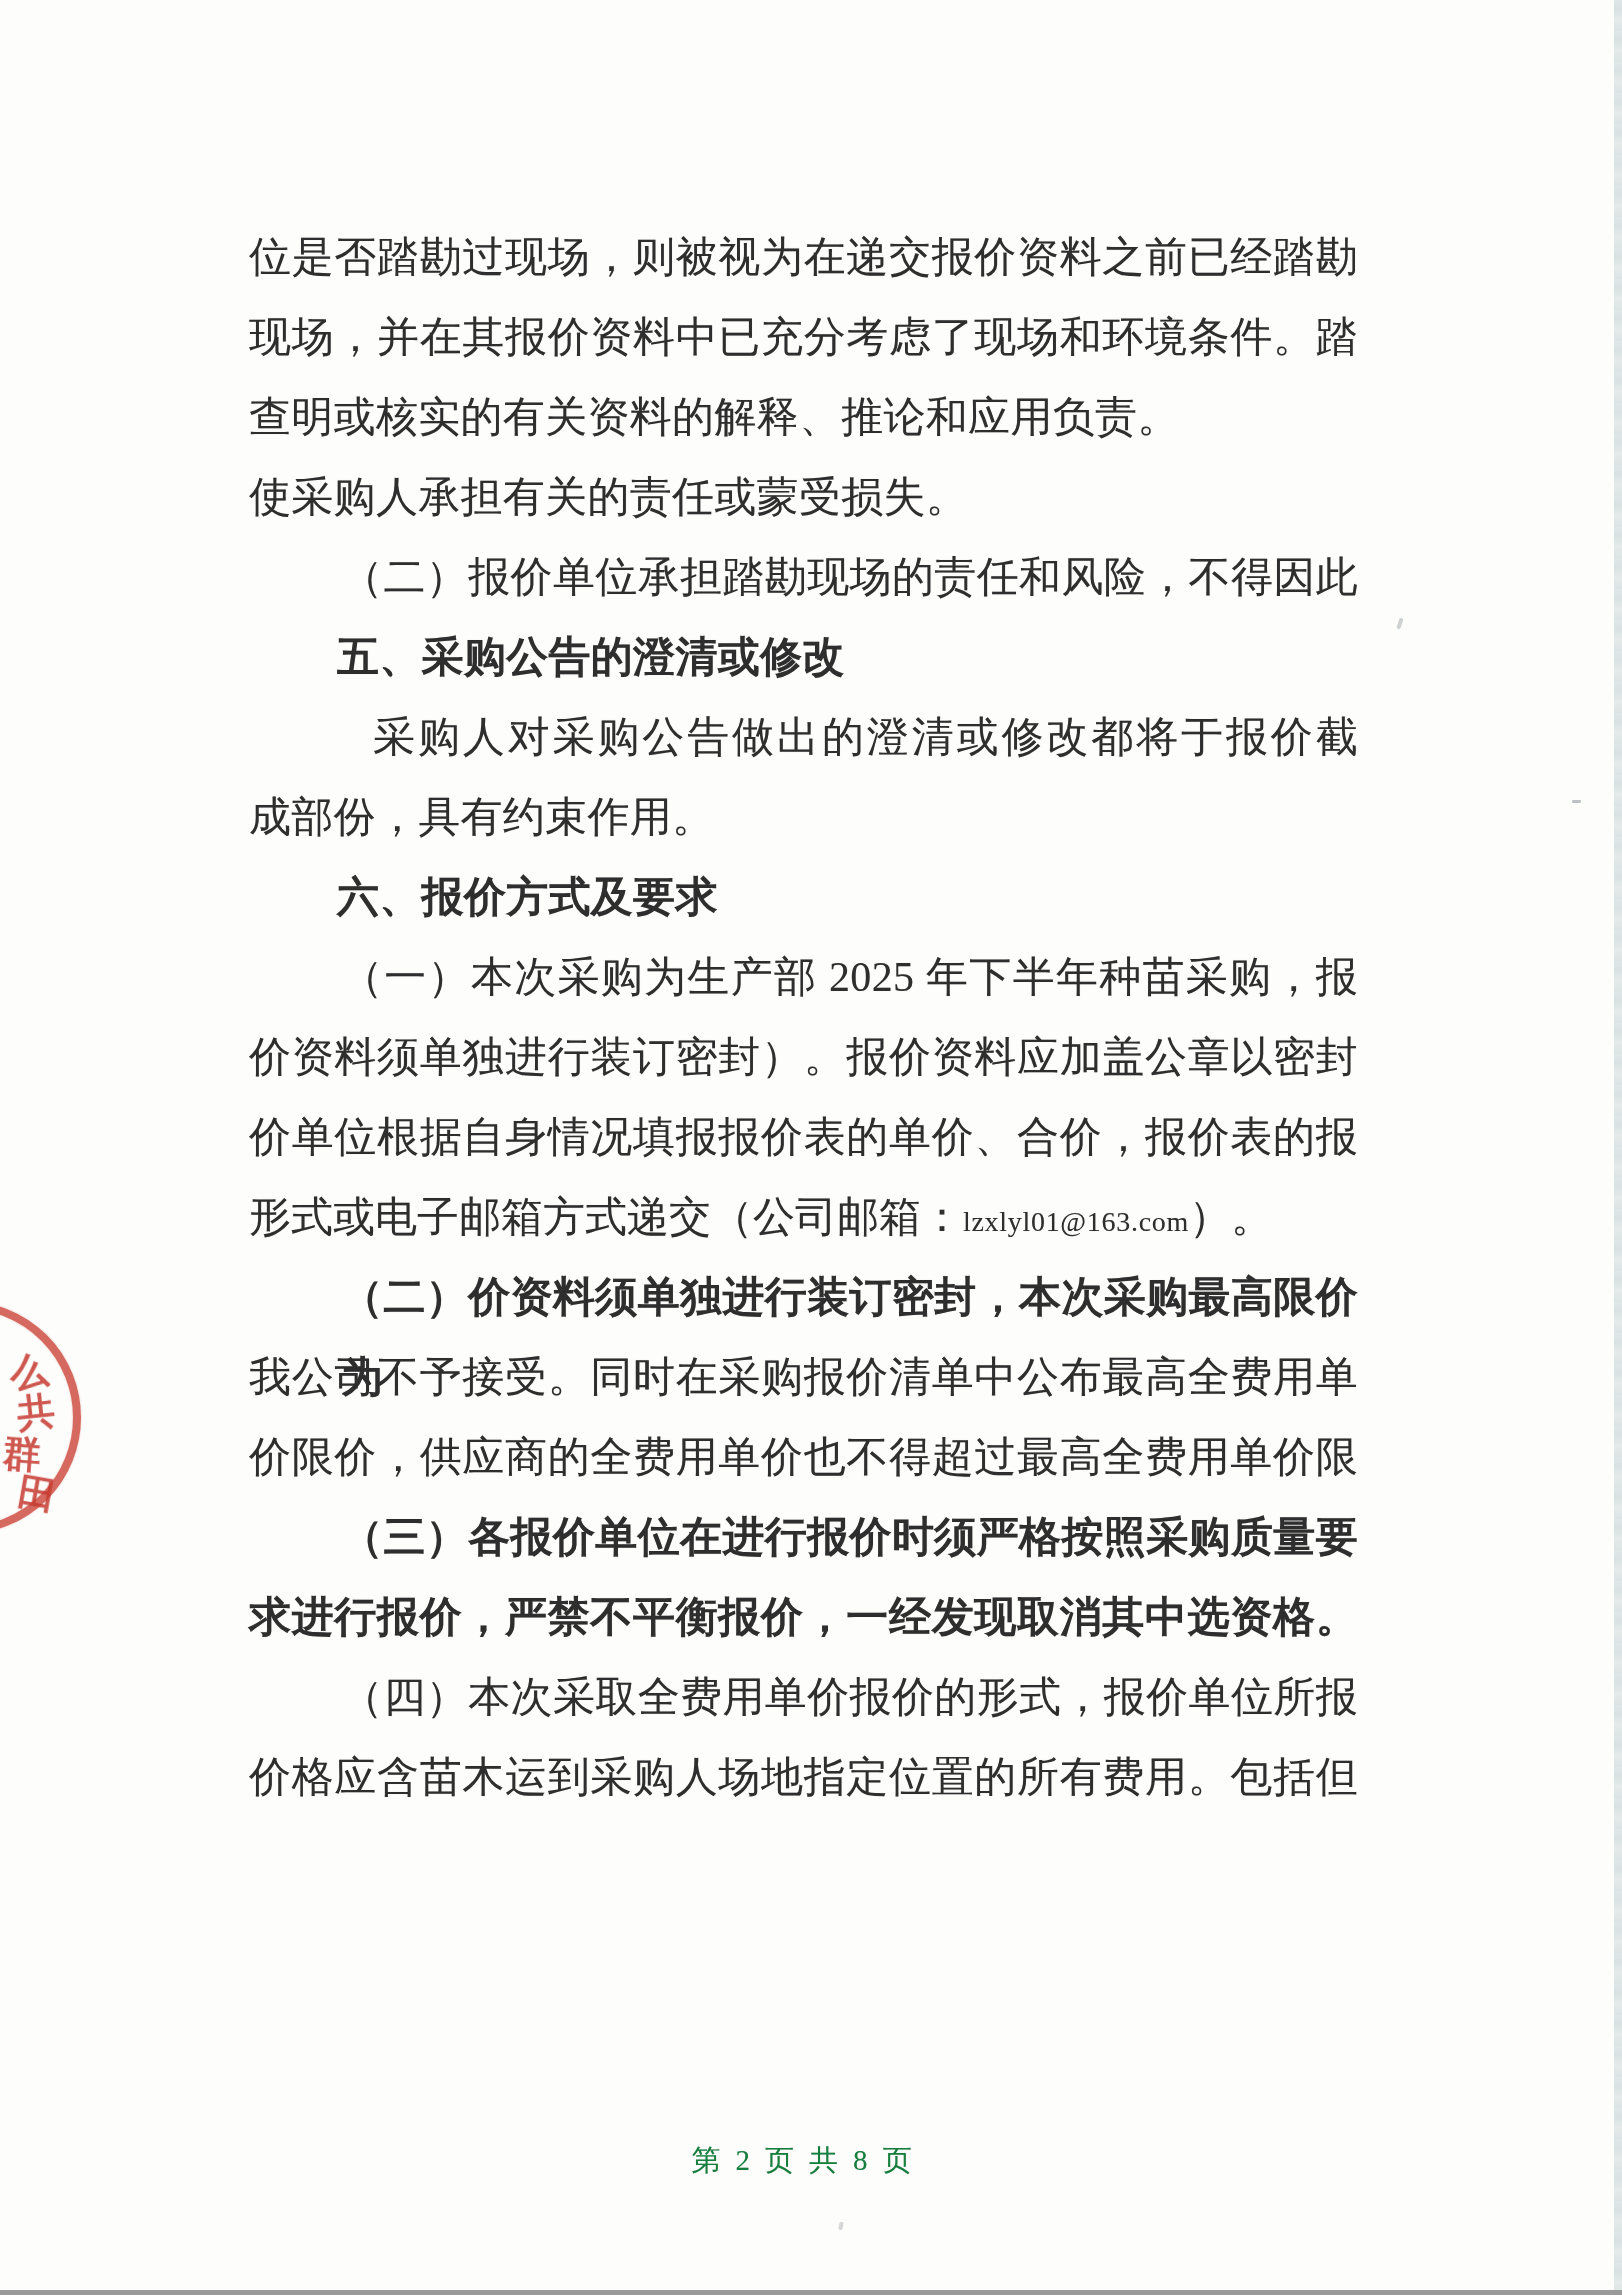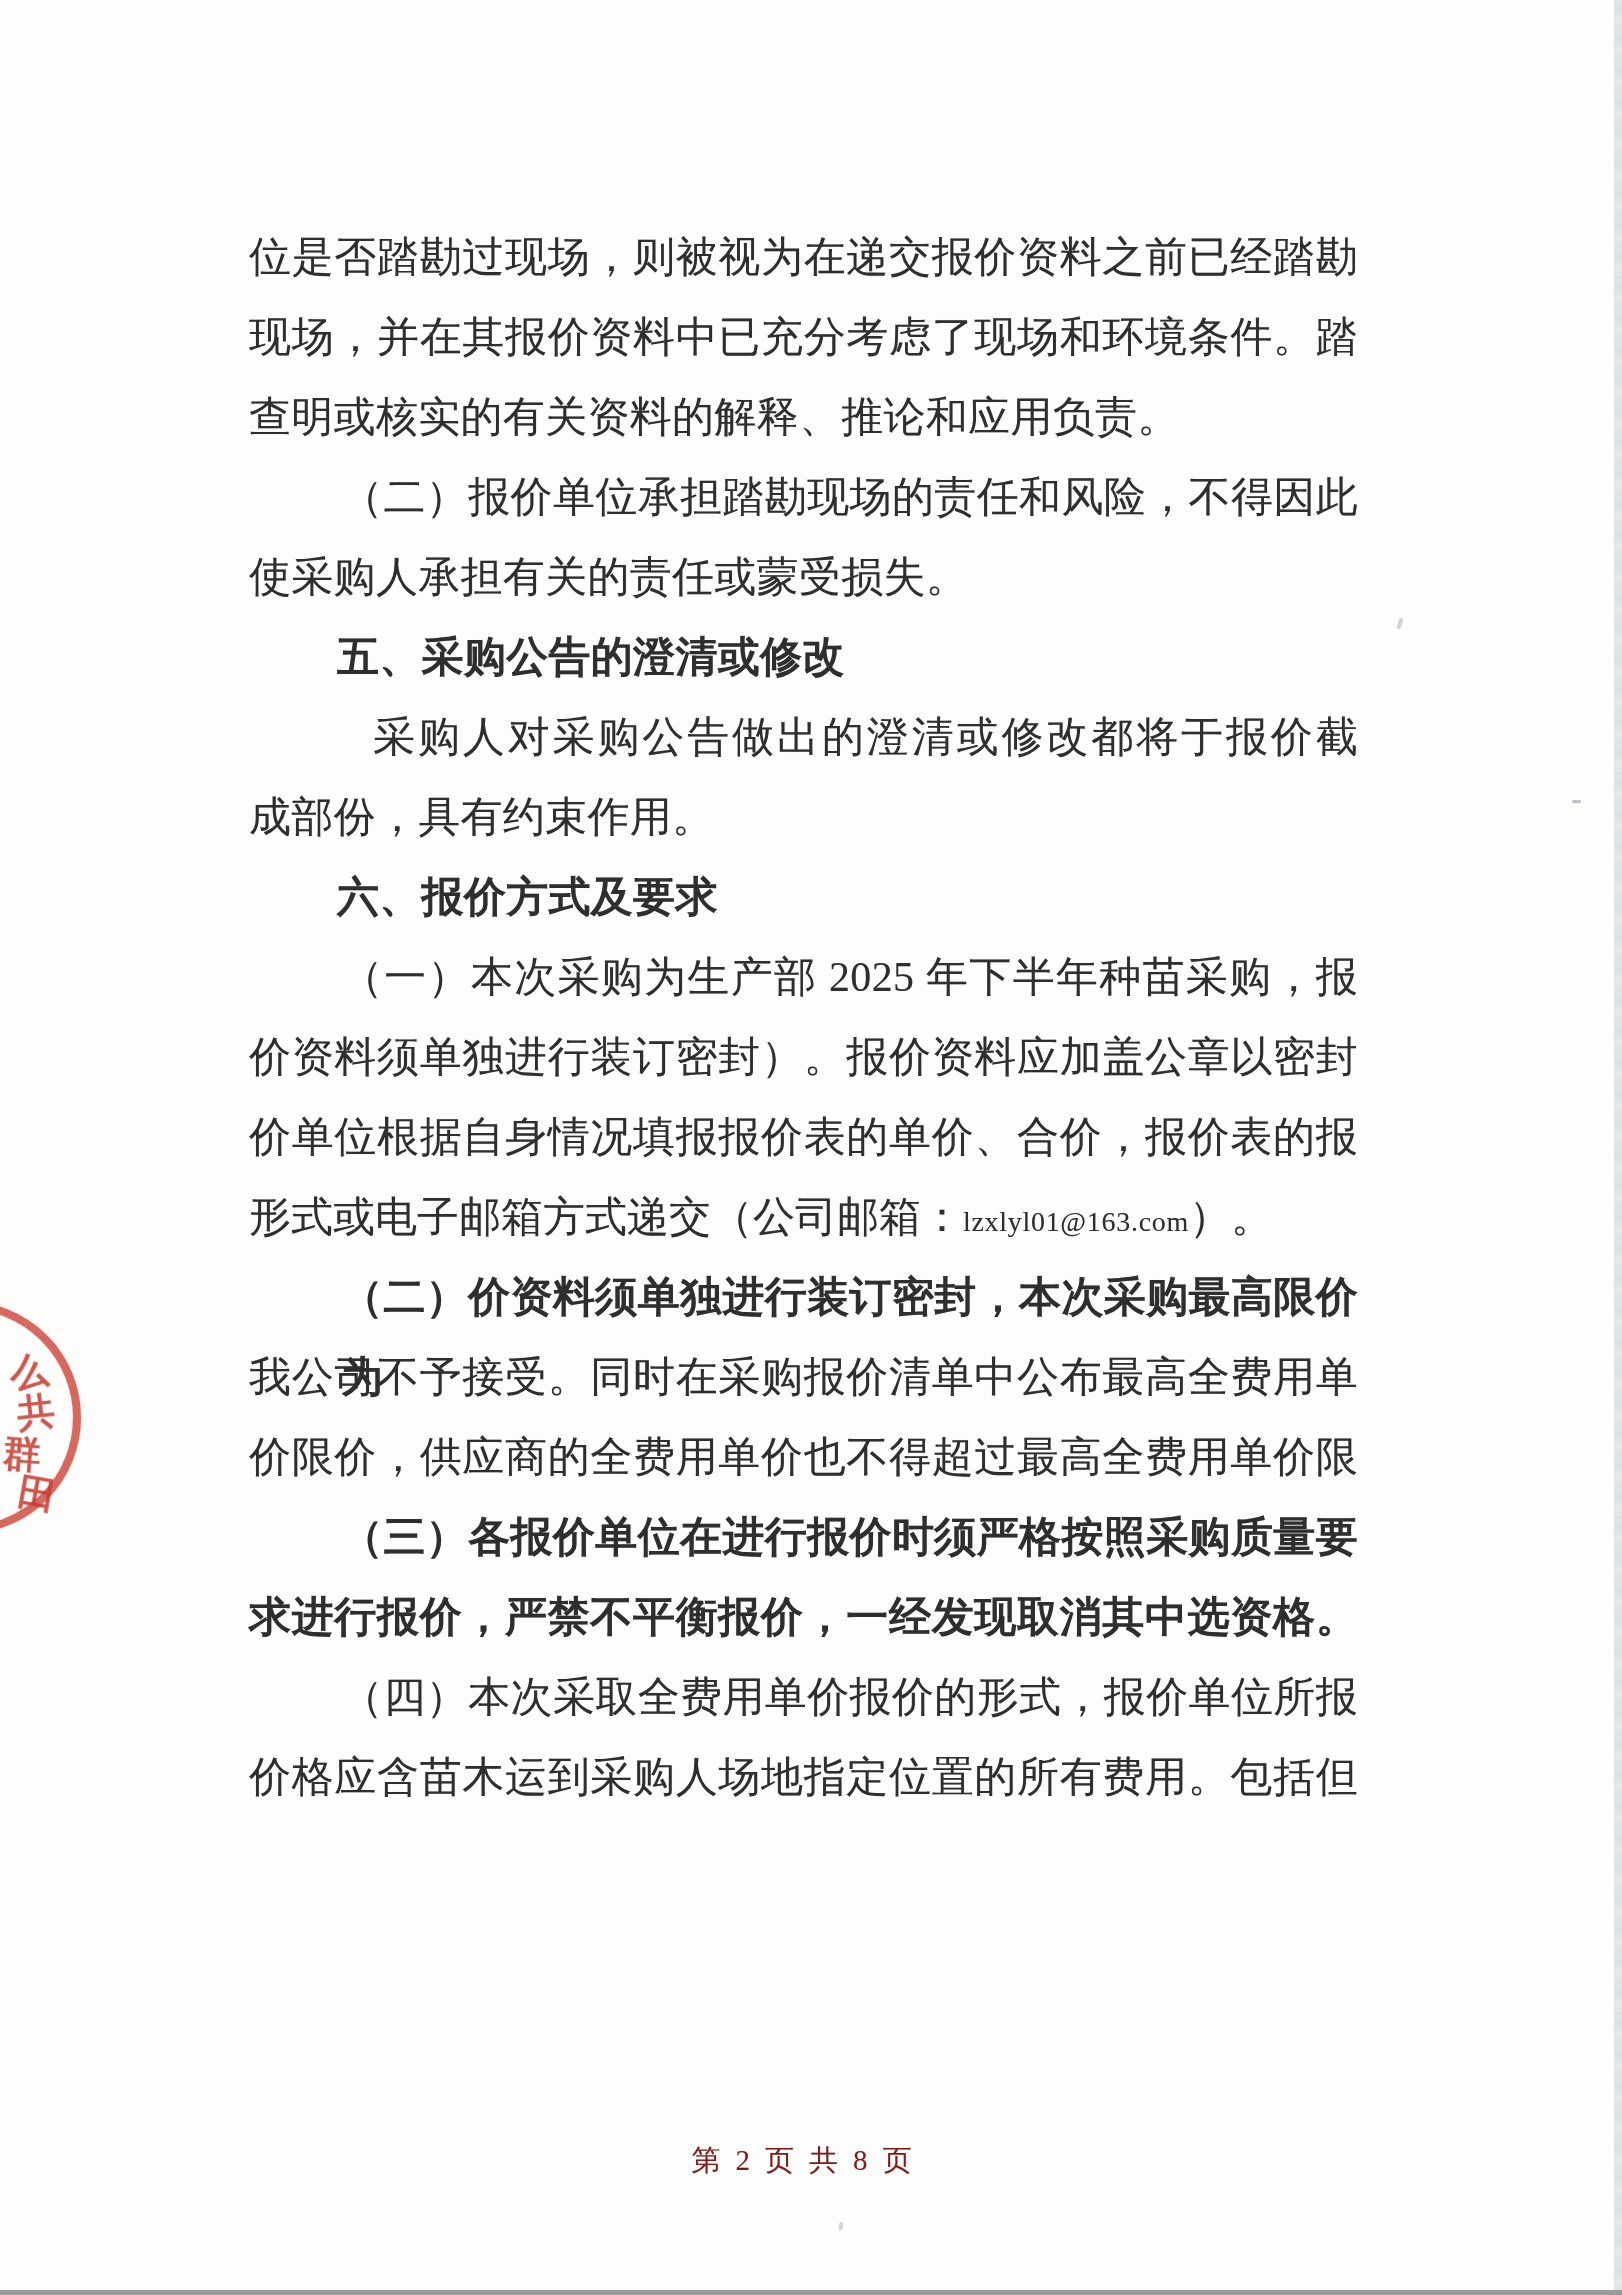--- a/index.html
+++ b/index.html
@@ -34,21 +34,21 @@
     text-align:justify;
     text-align-last:justify;
   }
   .line.b{font-weight:700;}
   .line .lat{font-family:"Liberation Serif","DejaVu Serif",serif;}
   .line.em{letter-spacing:0;}
   .line.em .lat{font-size:28px;letter-spacing:0.7px;}
   
   #footer{
     position:absolute;left:249px;top:2141px;width:1109px;
-    text-align:center;font-size:29px;letter-spacing:3.9px;color:#7f1d1d;
+    text-align:center;font-size:29px;letter-spacing:3.9px;color:#15803d;
     text-shadow:0 0 0.7px rgba(40,40,40,.25);
   }
   
   #seal{
     position:absolute;left:-152px;top:1301px;width:217px;height:217px;
     border:8.5px solid rgba(205,72,60,.82);
     border-radius:50%;
     box-shadow:0 0 2px rgba(205,72,60,.35), inset 0 0 2px rgba(205,72,60,.35);
     filter:blur(0.4px);
   }
@@ -66,22 +66,22 @@
   #speck-3{left:839px;top:2222px;width:3.9px;height:7.9px;transform:rotate(12deg);opacity:.35;}
 </style>
 </head>
 <body>
 
 <div id="page">
   <div id="text-block">
       <div class="line j">位是否踏勘过现场，则被视为在递交报价资料之前已经踏勘</div>
       <div class="line j">现场，并在其报价资料中已充分考虑了现场和环境条件。踏</div>
       <div class="line">查明或核实的有关资料的解释、推论和应用负责。</div>
+      <div class="line">使采购人承担有关的责任或蒙受损失。</div>
       <div class="line j" style="padding-left: 92px;">（二）报价单位承担踏勘现场的责任和风险，不得因此</div>
-      <div class="line">使采购人承担有关的责任或蒙受损失。</div>
       <div class="line b" style="padding-left: 88px;">五、采购公告的澄清或修改</div>
       <div class="line j" style="padding-left: 124px;">采购人对采购公告做出的澄清或修改都将于报价截</div>
       <div class="line">成部份，具有约束作用。</div>
       <div class="line b" style="padding-left: 88px;">六、报价方式及要求</div>
       <div class="line j" style="padding-left: 92px;">（一）本次采购为生产部 <span class="lat">2025</span> 年下半年种苗采购，报</div>
       <div class="line j">价资料须单独进行装订密封）。报价资料应加盖公章以密封</div>
       <div class="line j">价单位根据自身情况填报报价表的单价、合价，报价表的报</div>
       <div class="line em">形式或电子邮箱方式递交（公司邮箱：<span class="lat">lzxlyl01@163.com</span>）。</div>
       <div class="line j b" style="padding-left: 92px;">（二）价资料须单独进行装订密封，本次采购最高限价为</div>
       <div class="line j">我公司不予接受。同时在采购报价清单中公布最高全费用单</div>

